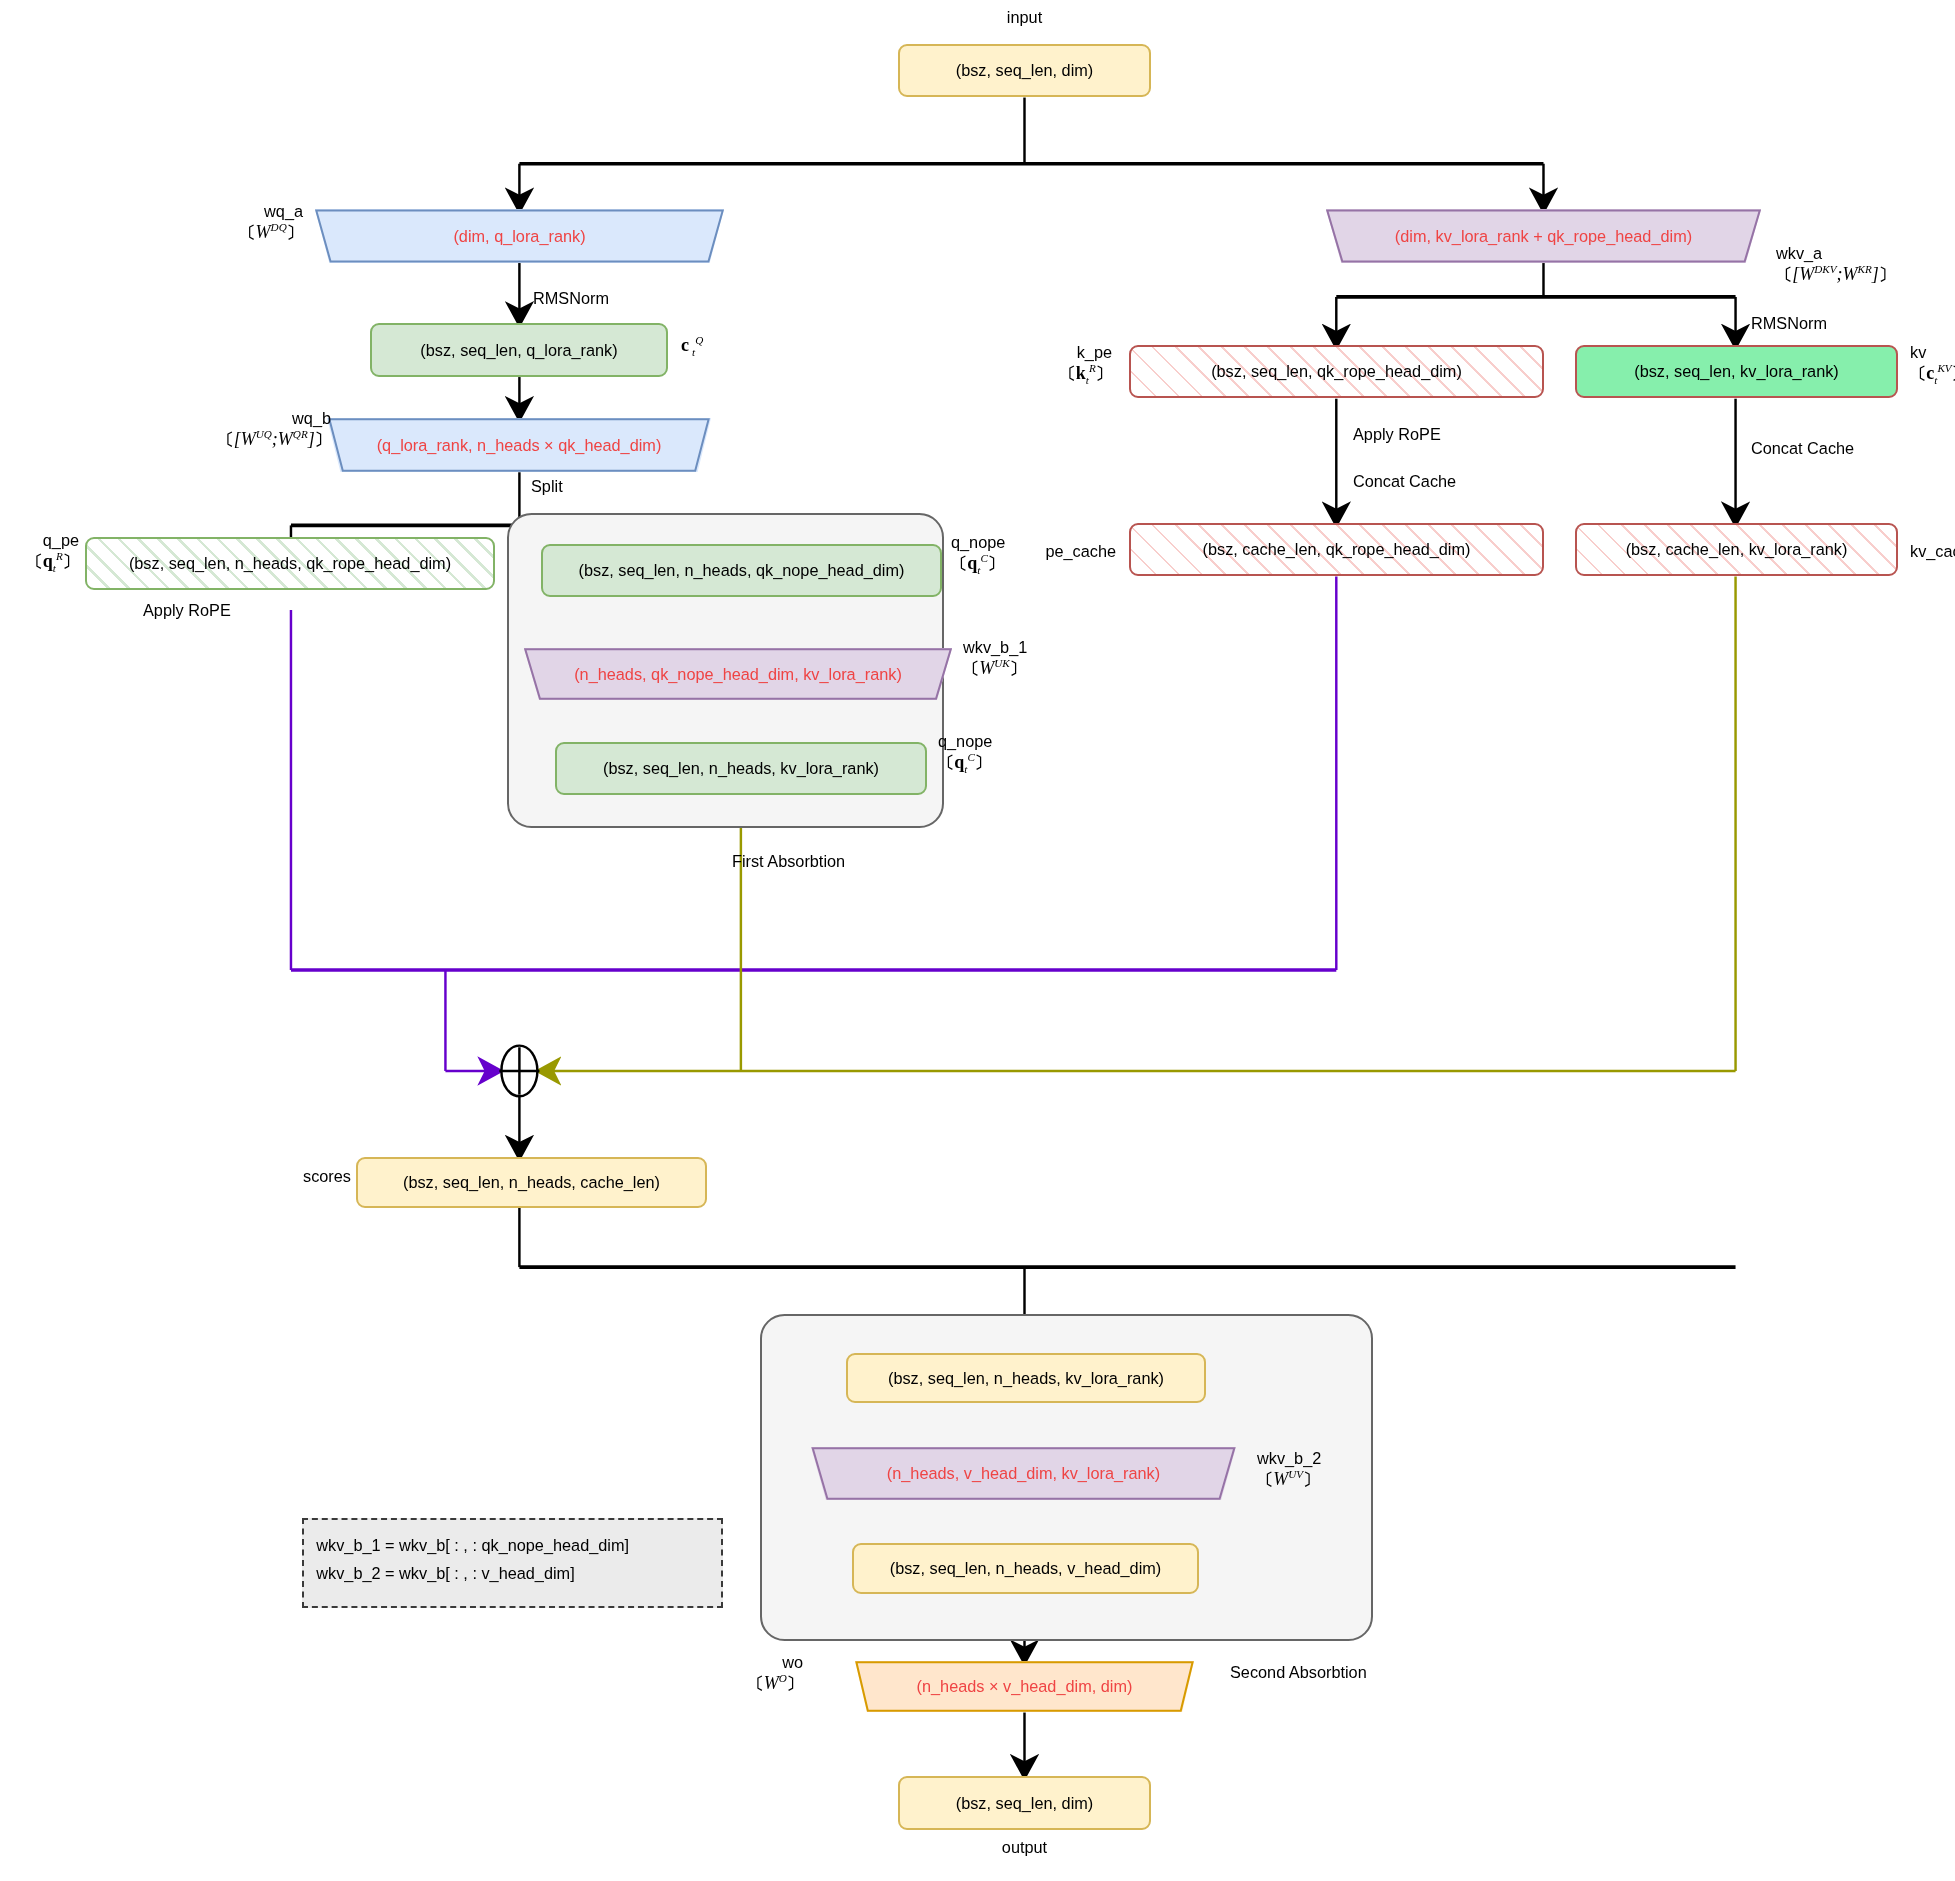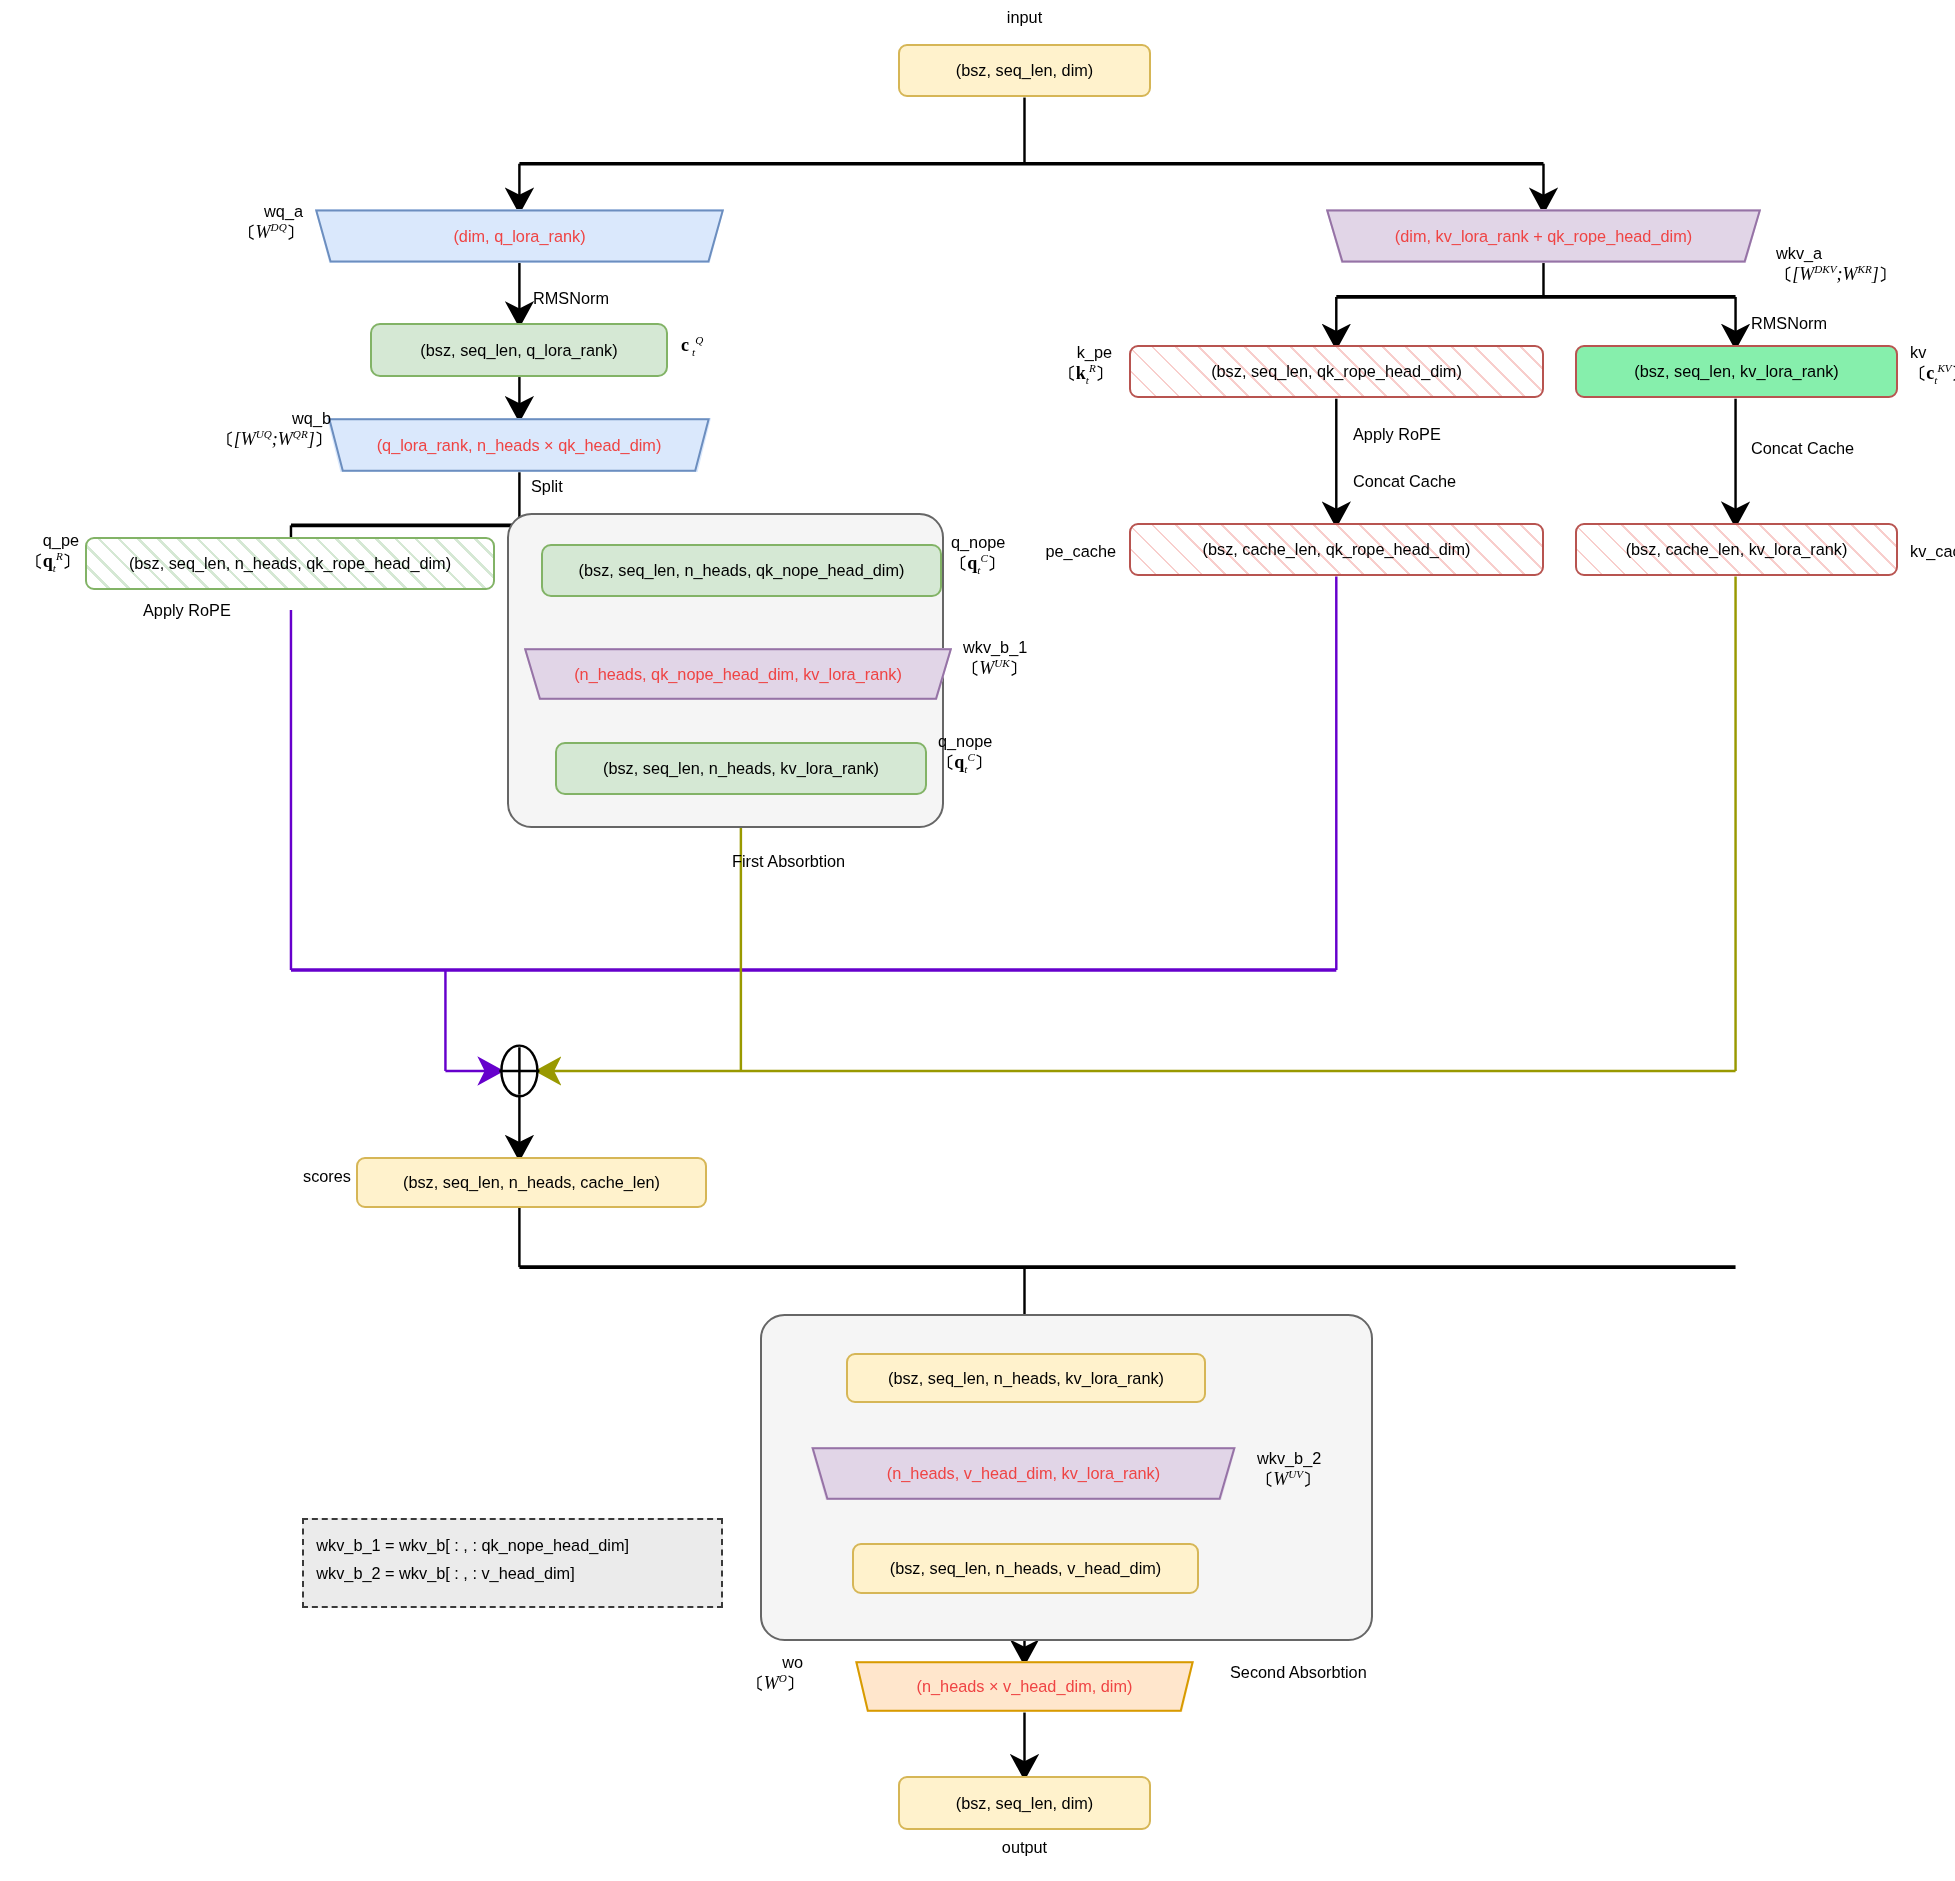--- a/index.html
+++ b/index.html
@@ -4,21 +4,21 @@
 <style>
   html,body{margin:0;padding:0;background:#fff;}
   body{font-family:"Liberation Sans", sans-serif;}
   #stage{position:relative;width:1955px;height:1882px;background:#fff;overflow:hidden;}
   svg#wires{position:absolute;left:0;top:0;width:1955px;height:1882px;pointer-events:none;}
 
   .node{position:absolute;box-sizing:border-box;display:flex;align-items:center;justify-content:center;
         text-align:center;font-size:16.3px;color:#000;line-height:1.15;z-index:5;}
   .rbox{border-radius:9px;border-width:2px;border-style:solid;}
   .yellow{background:#fff2cc;border-color:#d6b656;text-align:center;}
-  .green {background:#d5e8d4;border-color:#82b366;border-radius:10px;}
+  .green {background:#d5e8d4;border-color:#82b366;}
   .pink  {background:#86efac;border-color:#b85450;}
   .hatch-green{background-color:#ffffff;border-color:#82b366;
       background-image:repeating-linear-gradient(45deg,#d5e8d4 0px,#d5e8d4 2.5px,#ffffff 2.5px,#ffffff 14px);}
   .hatch-red{background-color:#ffffff;border-color:#b85450;
       background-image:repeating-linear-gradient(45deg,#f8cecc 0px,#f8cecc 2px,#ffffff 2px,#ffffff 16.3px),
                        repeating-linear-gradient(-45deg,#f8cecc 0px,#f8cecc 2px,#ffffff 2px,#ffffff 16.3px);}
 
   
   .trap{position:absolute;z-index:5;}
   .trap .shape{position:absolute;inset:0;clip-path:polygon(0% 0%,100% 0%,96.5% 100%,3.5% 100%);}

